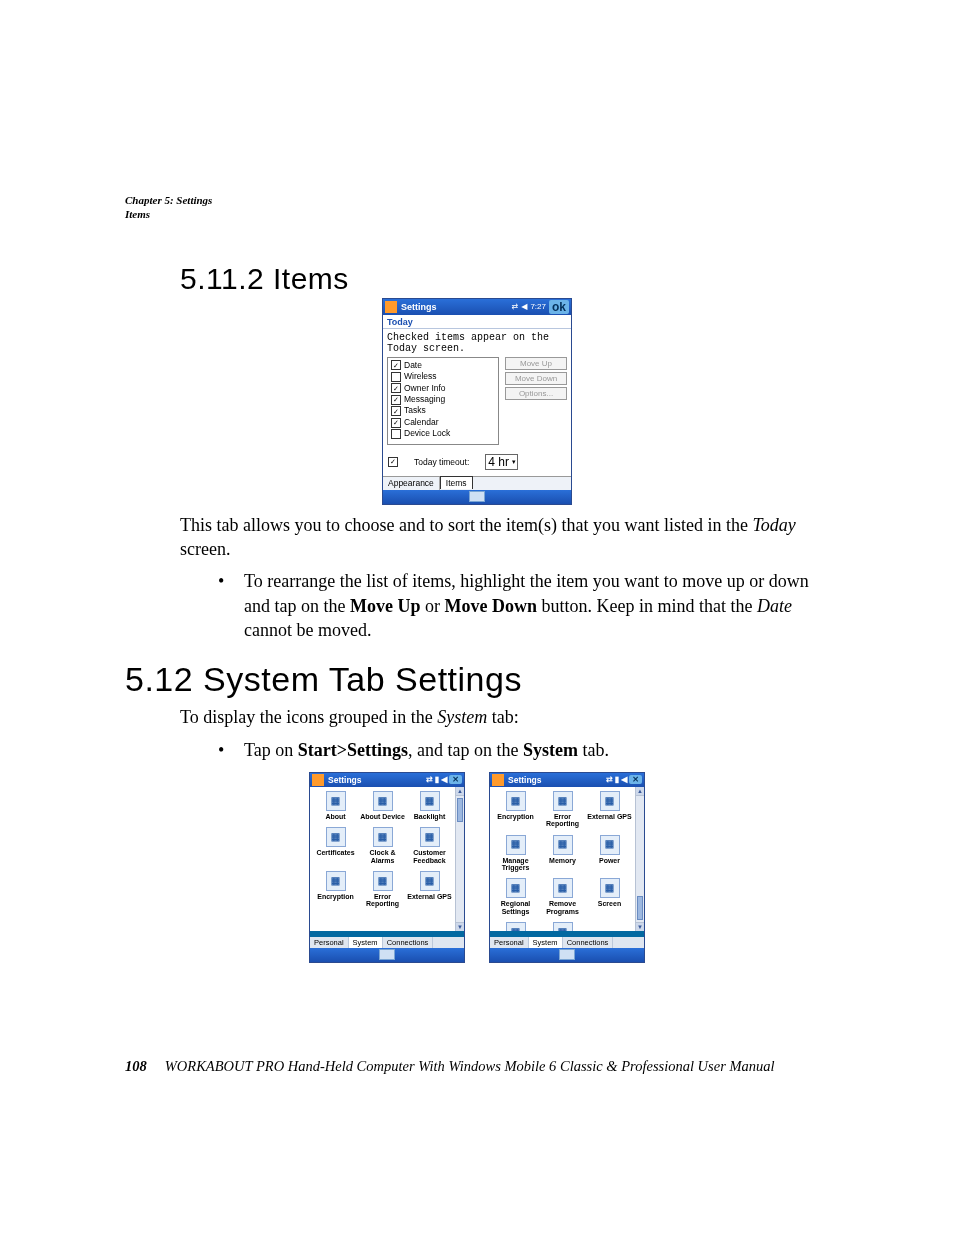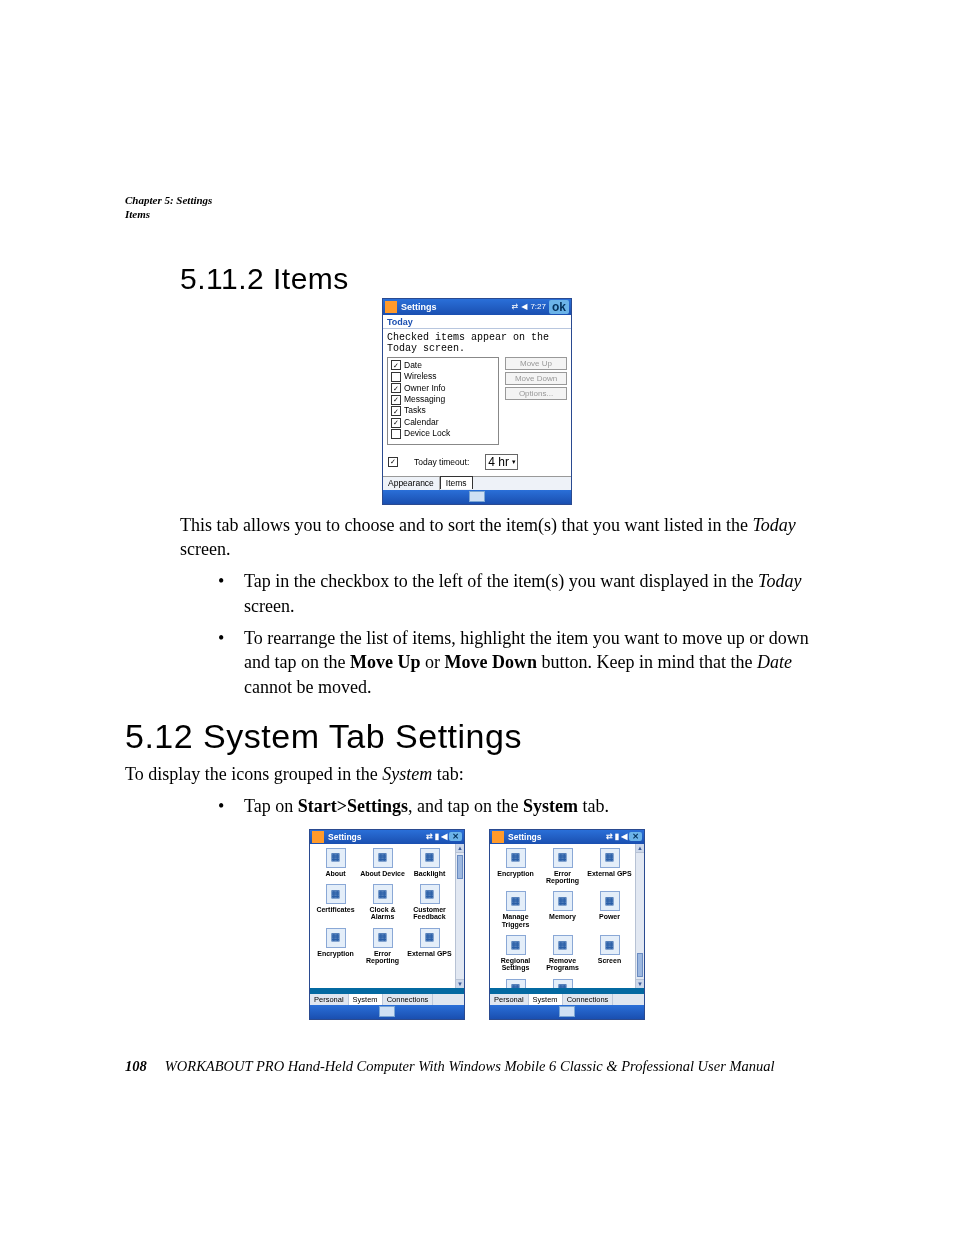--- a/index.html
+++ b/index.html
@@ -368,30 +368,27 @@
       <div class="kbd"></div>
     </div>
   </div>
 
   <div class="body-text">
     <span>This tab allows you to choose and to sort the item(s) that you want listed in the </span><em class="i">Today</em><span> screen.</span>
   </div>
 
   <ul class="bullets">
     <li>
-      <span>Tap in the checkbox to the left of the item(s) you want displayed in the </span><em class="i">Today</em><span> screen.</span>
-    </li>
-    <li>
       <span>To rearrange the list of items, highlight the item you want to move up or down and tap on the </span><b class="b">Move Up</b><span> or </span><b class="b">Move Down</b><span> button. Keep in mind that the </span><em class="i">Date</em><span> cannot be moved.</span>
     </li>
   </ul>
 
   <div class="h1-heading">5.12 System Tab Settings</div>
 
-  <div class="body-text nomargin" style="">
+  <div class="body-text nomargin" style="margin-left:55px;">
     <span>To display the icons grouped in the </span><em class="i">System</em><span> tab:</span>
   </div>
 
   <ul class="bullets">
     <li>
       <span>Tap on </span><b class="b">Start&gt;Settings</b><span>, and tap on the </span><b class="b">System</b><span> tab.</span>
     </li>
   </ul>
 
   <div class="twoshots">

